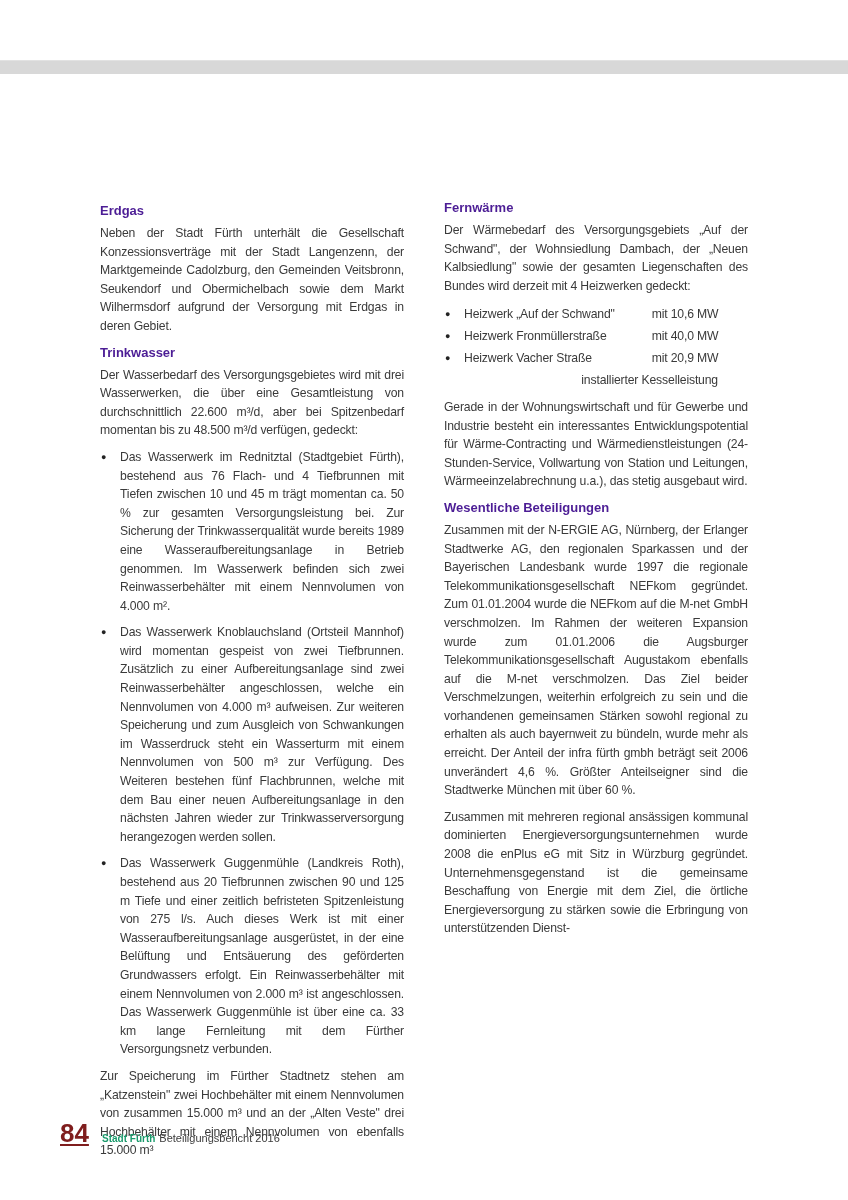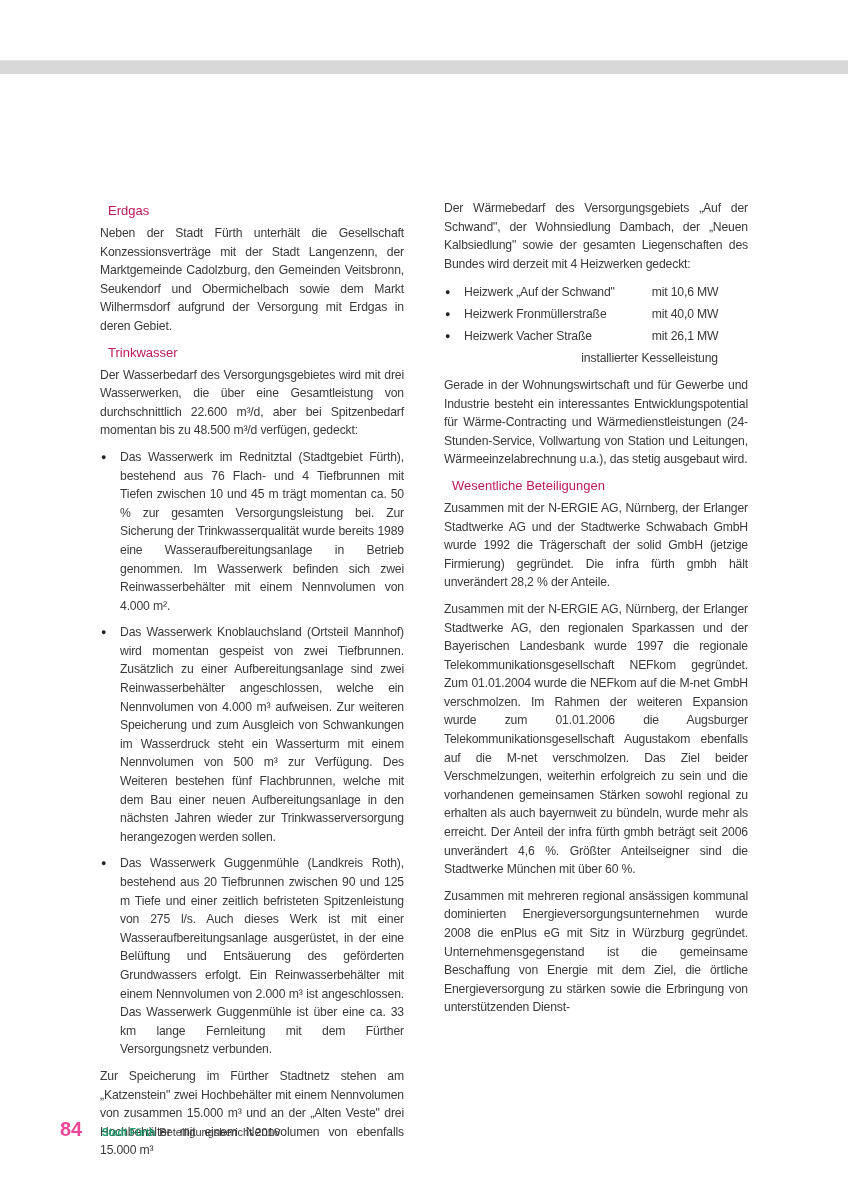--- a/index.html
+++ b/index.html
@@ -4,33 +4,33 @@
   <style>
     html, body { margin: 0; padding: 0; }
     body {
       width: 848px; height: 1200px; background: #ffffff; position: relative; overflow: hidden;
       font-family: "Liberation Sans", sans-serif; color: #3a3a3a;
     }
     .topbar { position: absolute; left: 0; top: 60px; width: 848px; height: 13px; background: #d8d8d8; border-top: 1px solid #e2e2e2; }
     .col { position: absolute; top: 202px; width: 304px; font-size: 12.2px; line-height: 18.6px; letter-spacing: -0.15px; }
     .col-left { left: 100px; }
     .col-right { left: 444px; top: 199px; }
-    h2 { margin: 0 0 4px 8px; font-size: 13px; font-weight: normal; color: #be185d; line-height: 18px; letter-spacing: 0; }
+    h2 { margin: 0 0 4px 0; font-size: 13px; font-weight: bold; color: #4c1d95; line-height: 18px; letter-spacing: 0; }
     p { margin: 0 0 8px 0; text-align: justify; }
     ul.bullets { list-style: none; margin: 0 0 6px 0; padding: 0; }
     ul.bullets li { position: relative; padding-left: 20px; margin-bottom: 8px; text-align: justify; }
     ul.bullets li::before { content: "\25CF"; position: absolute; left: 1px; top: 0; font-size: 9px; color: #222; }
     .plants { list-style: none; margin: 0 0 4px 0; padding: 0; }
     .plants li { position: relative; padding-left: 20px; height: 22px; line-height: 22px; }
     .plants li::before { content: "\25CF"; position: absolute; left: 1px; top: 0; font-size: 9px; color: #222; }
     .plants .pname { display: inline-block; width: 181px; }
     .plants .pval { display: inline-block; width: 80px; white-space: pre; text-align: center; }
     .plants-note { text-align: right; padding-right: 30px; margin: -2px 0 8px 0; }
     .footer { position: absolute; top: 1118px; left: 60px; height: 30px; display: flex; align-items: baseline; }
-    .pagenum { font-size: 20px; font-weight: bold; color: #ec4899; width: 42px; }
+    .pagenum { font-size: 26px; font-weight: bold; color: #7f1d1d; width: 42px; text-decoration: underline; }
     .footer-brand { font-size: 10px; font-weight: bold; color: #1b9a6c; margin-right: 4px; }
     .footer-title { font-size: 11px; color: #3a3a3a; }
   </style>
 </head>
 <body>
 
 <div class="topbar"></div>
 
 <div class="col col-left">
   <h2>Erdgas</h2>
@@ -41,37 +41,37 @@
   <ul class="bullets">
     <li>Das Wasserwerk im Rednitztal (Stadtgebiet Fürth), bestehend aus 76 Flach- und 4 Tiefbrunnen mit Tiefen zwischen 10 und 45 m trägt momentan ca. 50 % zur gesamten Versorgungsleistung bei. Zur Sicherung der Trinkwasserqualität wurde bereits 1989 eine Wasseraufbereitungsanlage in Betrieb genommen. Im Wasserwerk befinden sich zwei Reinwasserbehälter mit einem Nennvolumen von 4.000 m².</li>
     <li>Das Wasserwerk Knoblauchsland (Ortsteil Mannhof) wird momentan gespeist von zwei Tiefbrunnen. Zusätzlich zu einer Aufbereitungsanlage sind zwei Reinwasserbehälter angeschlossen, welche ein Nennvolumen von 4.000 m³ aufweisen. Zur weiteren Speicherung und zum Ausgleich von Schwankungen im Wasserdruck steht ein Wasserturm mit einem Nennvolumen von 500 m³ zur Verfügung. Des Weiteren bestehen fünf Flachbrunnen, welche mit dem Bau einer neuen Aufbereitungsanlage in den nächsten Jahren wieder zur Trinkwasserversorgung herangezogen werden sollen.</li>
     <li>Das Wasserwerk Guggenmühle (Landkreis Roth), bestehend aus 20 Tiefbrunnen zwischen 90 und 125 m Tiefe und einer zeitlich befristeten Spitzenleistung von 275 l/s. Auch dieses Werk ist mit einer Wasseraufbereitungsanlage ausgerüstet, in der eine Belüftung und Entsäuerung des geförderten Grundwassers erfolgt. Ein Reinwasserbehälter mit einem Nennvolumen von 2.000 m³ ist angeschlossen. Das Wasserwerk Guggenmühle ist über eine ca. 33 km lange Fernleitung mit dem Fürther Versorgungsnetz verbunden.</li>
   </ul>
   <p>Zur Speicherung im Fürther Stadtnetz stehen am „Katzenstein" zwei Hochbehälter mit einem Nennvolumen von zusammen 15.000 m³ und an der „Alten Veste" drei Hochbehälter mit einem Nennvolumen von ebenfalls 15.000 m³</p>
 </div>
 
 <div class="col col-right">
 
+  <h2>Fernwärme</h2>
   <p>Der Wärmebedarf des Versorgungsgebiets „Auf der Schwand", der Wohnsiedlung Dambach, der „Neuen Kalbsiedlung" sowie der gesamten Liegenschaften des Bundes wird derzeit mit 4 Heizwerken gedeckt:</p>
   <ul class="plants">
     <li>
       <span class="pname">Heizwerk „Auf der Schwand"</span><span class="pval">mit 10,6 MW</span>
     </li>
     <li>
       <span class="pname">Heizwerk Fronmüllerstraße</span><span class="pval">mit 40,0 MW</span>
     </li>
     <li>
-      <span class="pname">Heizwerk Vacher Straße</span><span class="pval">mit 26,1 MW</span>
+      <span class="pname">Heizwerk Vacher Straße</span><span class="pval">mit 20,9 MW</span>
     </li>
   </ul>
   <div class="plants-note">installierter Kesselleistung</div>
   <p>Gerade in der Wohnungswirtschaft und für Gewerbe und Industrie besteht ein interessantes Entwicklungspotential für Wärme-Contracting und Wärmedienstleistungen (24-Stunden-Service, Vollwartung von Station und Leitungen, Wärmeeinzelabrechnung u.a.), das stetig ausgebaut wird.</p>
 
   <h2>Wesentliche Beteiligungen</h2>
-  <p>Zusammen mit der N-ERGIE AG, Nürnberg, der Erlanger Stadtwerke AG und der Stadtwerke Schwabach GmbH wurde 1992 die Trägerschaft der solid GmbH (jetzige Firmierung) gegründet. Die infra fürth gmbh hält unverändert 28,2 % der Anteile.</p>
   <p>Zusammen mit der N-ERGIE AG, Nürnberg, der Erlanger Stadtwerke AG, den regionalen Sparkassen und der Bayerischen Landesbank wurde 1997 die regionale Telekommunikationsgesellschaft NEFkom gegründet. Zum 01.01.2004 wurde die NEFkom auf die M-net GmbH verschmolzen. Im Rahmen der weiteren Expansion wurde zum 01.01.2006 die Augsburger Telekommunikationsgesellschaft Augustakom ebenfalls auf die M-net verschmolzen. Das Ziel beider Verschmelzungen, weiterhin erfolgreich zu sein und die vorhandenen gemeinsamen Stärken sowohl regional zu erhalten als auch bayernweit zu bündeln, wurde mehr als erreicht. Der Anteil der infra fürth gmbh beträgt seit 2006 unverändert 4,6 %. Größter Anteilseigner sind die Stadtwerke München mit über 60 %.</p>
   <p>Zusammen mit mehreren regional ansässigen kommunal dominierten Energieversorgungsunternehmen wurde 2008 die enPlus eG mit Sitz in Würzburg gegründet. Unternehmensgegenstand ist die gemeinsame Beschaffung von Energie mit dem Ziel, die örtliche Energieversorgung zu stärken sowie die Erbringung von unterstützenden Dienst-</p>
 </div>
 
 <div class="footer">
   <span class="pagenum">84</span>
   <span class="footer-brand">Stadt Fürth</span>
   <span class="footer-title">Beteiligungsbericht 2016</span>
 </div>
 

